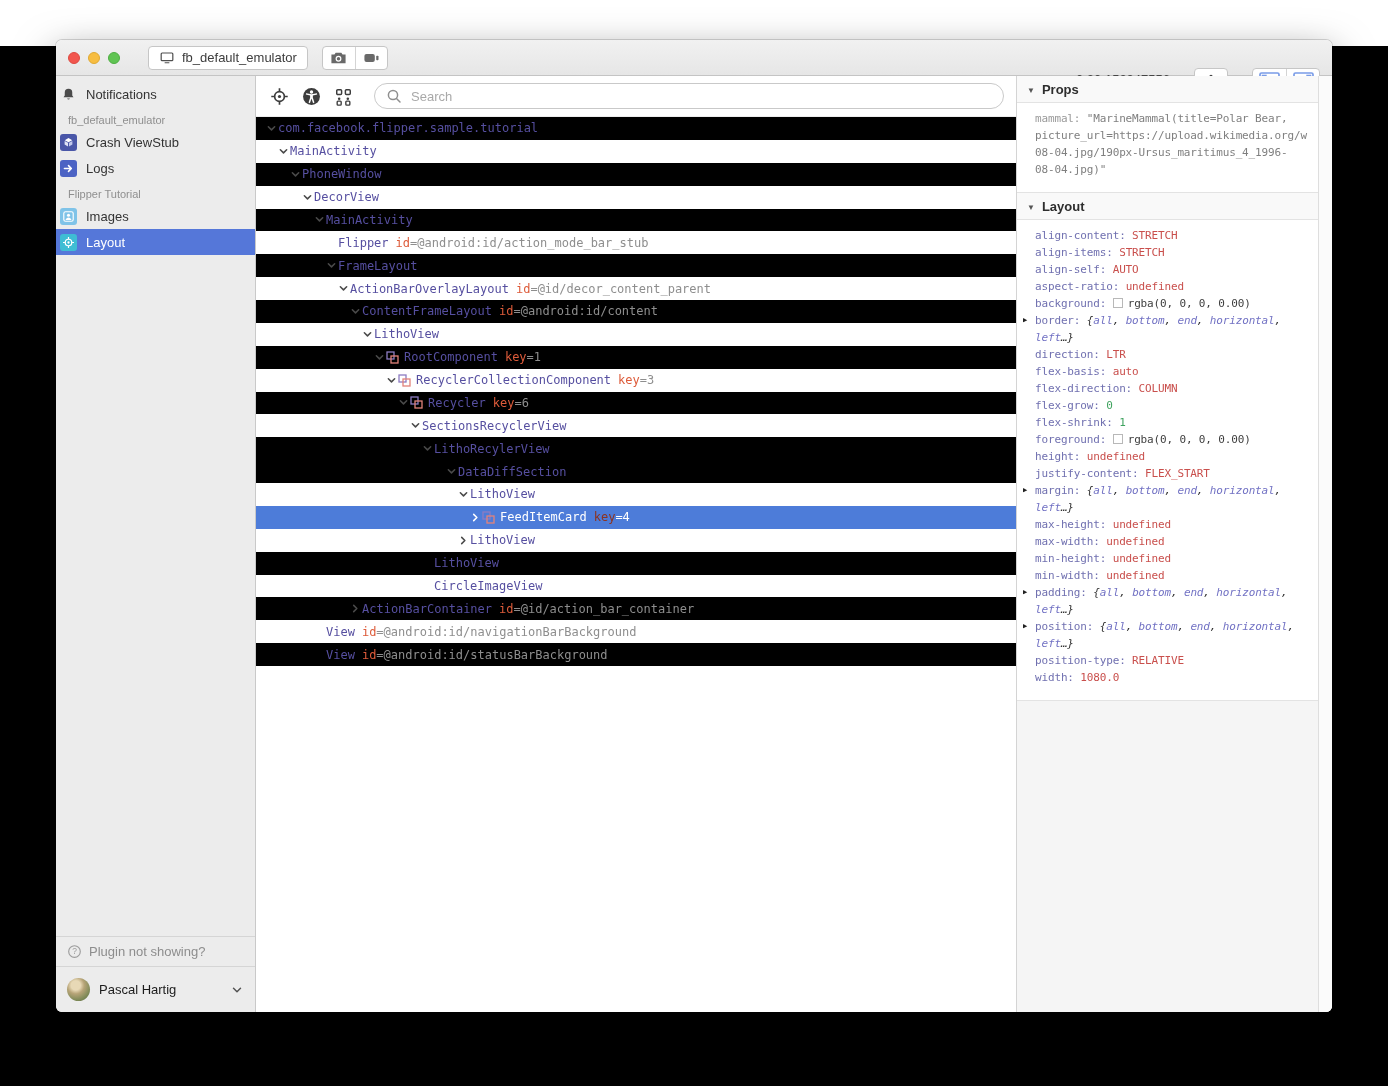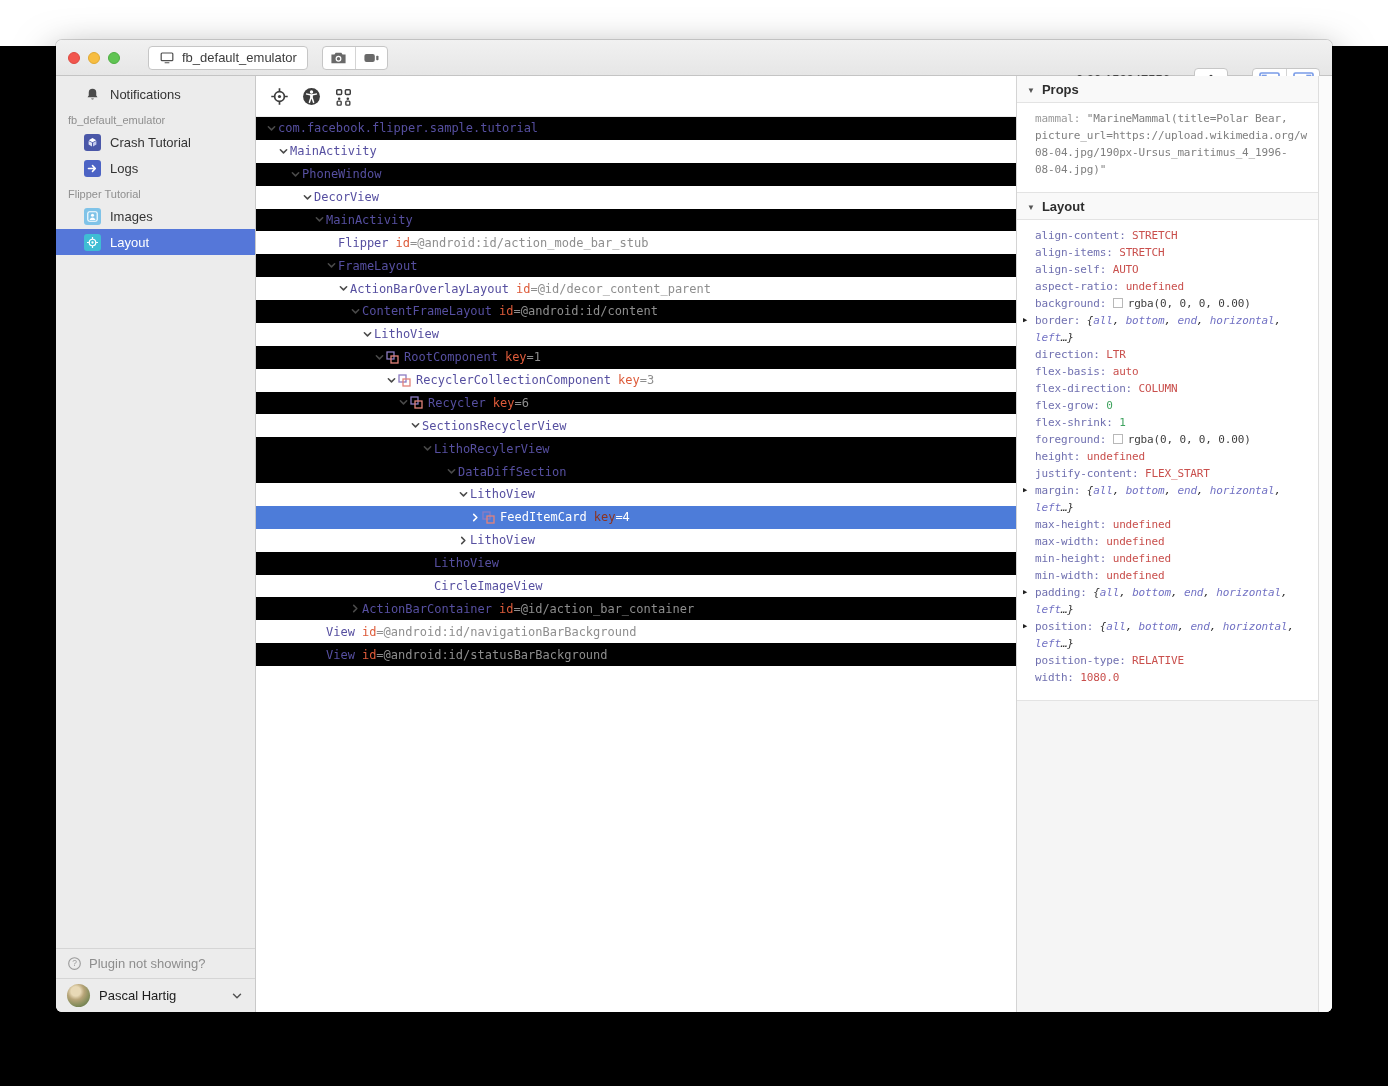--- a/index.html
+++ b/index.html
@@ -35,26 +35,26 @@
   .seg-group .seg + .seg { border-left:1px solid #d4d4d4; }
   .cam-group { margin-left:14px; }
   .titlebar-right { margin-left:auto; display:flex; align-items:center; gap:24px;margin-top:44px; }
   .version { font-size:13px; color:#454545; }
   .bug-btn { width:34px; }
   
   .main { flex:1; display:flex; min-height:0; }
   
   .sidebar { width:200px; flex:none; background:#ececec; border-right:1px solid #c9c9c9; display:flex; flex-direction:column; }
   .side-list { flex:1; padding-top:5px; overflow:hidden; }
-  .side-item { height:26px; display:flex; align-items:center; gap:9px; padding:0 28px; font-size:13px; color:#333; }
+  .side-item { height:26px; display:flex; align-items:center; gap:9px; padding:0 4px; font-size:13px; color:#333; }
   .side-item.selected { background:#5577d9; color:#fff; }
   .side-section { font-size:11px; color:#8f8f8f; padding:7px 12px 3px 12px; }
   .side-icon { width:17px; height:17px; border-radius:3px; flex:none; display:flex; align-items:center; justify-content:center; }
   .side-help { height:30px; flex:none; border-top:1px solid #d5d5d5; display:flex; align-items:center; gap:7px; padding:0 11px; font-size:13px; color:#8d8d8d; }
-  .side-user { height:34px; flex:none; border-top:1px solid #d5d5d5; display:flex; align-items:center; gap:9px; padding:4px 11px; font-size:13px; color:#1c1c1c; }
+  .side-user { height:46px; flex:none; border-top:1px solid #d5d5d5; display:flex; align-items:center; gap:9px; padding:4px 11px; font-size:13px; color:#1c1c1c; }
   .avatar { width:23px; height:23px; border-radius:50%; flex:none;
     background:radial-gradient(circle at 38% 32%, #e8d9b6 0 22%, #b7a478 40%, #7f8a58 70%, #55633f 100%); }
   .user-chev { margin-left:auto; display:flex; }
   
   .center { flex:1; min-width:0; background:#fff; display:flex; flex-direction:column; }
   .center-toolbar { height:41px; flex:none; border-bottom:1px solid #ededed; display:flex; align-items:center; padding:0 10px; gap:6px; }
   .tb-icon { width:26px; height:26px; display:flex; align-items:center; justify-content:center; }
   .search-box { flex:1; height:26px; border:1px solid #c9c9c9; border-radius:13px; background:#fff;
     display:flex; align-items:center; gap:7px; padding:0 11px; margin-left:12px; margin-right:2px; }
   .search-box input { border:none; outline:none; flex:1; font-size:13px; color:#333; background:transparent; }
@@ -186,21 +186,21 @@
           </div>
           <div class="side-section">fb_default_emulator</div>
           <div class="side-item">
             <span class="side-icon" style="background: rgb(74, 87, 168);">
               <svg width="13" height="13" viewBox="0 0 16 16">
                 <path fill="#ffffff" d="M8 2.6l4.6 2.6L8 7.8 3.4 5.2z"></path>
                 <path fill="#dfe3f5" d="M3.2 6l4.2 2.4v4.6L3.2 10.6z"></path>
                 <path fill="#c3c9ec" d="M12.8 6 8.6 8.4v4.6l4.2-2.4z"></path>
               </svg>
             </span>
-            <span class="side-label">Crash Tutorial</span>
+            <span class="side-label">Crash ViewStub</span>
           </div>
           <div class="side-item">
             <span class="side-icon" style="background: rgb(76, 99, 196);">
               <svg width="13" height="13" viewBox="0 0 16 16">
                 <path d="M3 8h8M8 4.5 11.5 8 8 11.5" stroke="#fff" stroke-width="1.9" fill="none" stroke-linecap="round" stroke-linejoin="round"></path>
               </svg>
             </span>
             <span class="side-label">Logs</span>
           </div>
           <div class="side-section">Flipper Tutorial</div>
@@ -270,20 +270,29 @@
               <svg width="19" height="19" viewBox="0 0 18 18">
                 <rect x="2.6" y="2.6" width="4.6" height="4.6" rx="1" fill="none" stroke="#3d3d3d" stroke-width="1.4"></rect>
                 <rect x="10.8" y="2.6" width="4.6" height="4.6" rx="1" fill="none" stroke="#3d3d3d" stroke-width="1.4"></rect>
                 <circle cx="4.9" cy="11.2" r="1.2" fill="#3d3d3d"></circle>
                 <circle cx="13.1" cy="11.2" r="1.2" fill="#3d3d3d"></circle>
                 <rect x="3" y="13.4" width="3.8" height="3.8" rx="0.8" fill="none" stroke="#3d3d3d" stroke-width="1.3"></rect>
                 <rect x="11.2" y="13.4" width="3.8" height="3.8" rx="0.8" fill="none" stroke="#3d3d3d" stroke-width="1.3"></rect>
               </svg>
             </span>
           </span>
+        <div class="search-box">
+          <span style="display:flex">
+              <svg width="16" height="16" viewBox="0 0 16 16">
+                <circle cx="7" cy="7" r="4.6" fill="none" stroke="#8f8f8f" stroke-width="1.5"></circle>
+                <path d="M10.5 10.5 14 14" stroke="#8f8f8f" stroke-width="1.5" stroke-linecap="round"></path>
+              </svg>
+            </span>
+          <input value="" placeholder="Search" style="">
+        </div>
       </div>
       <div class="tree">
           <div class="tree-row odd">
             <span class="indent" style="width: 0px;"></span>
             <span class="chev">
               <svg width="9" height="9" viewBox="0 0 10 10">
                 <path d="M1.5 3l3.5 3.5L8.5 3" stroke="currentColor" stroke-width="1.7" fill="none" stroke-linecap="round" stroke-linejoin="round"></path>
               </svg>
             </span>
             <span class="node-name">com.facebook.flipper.sample.tutorial</span>

